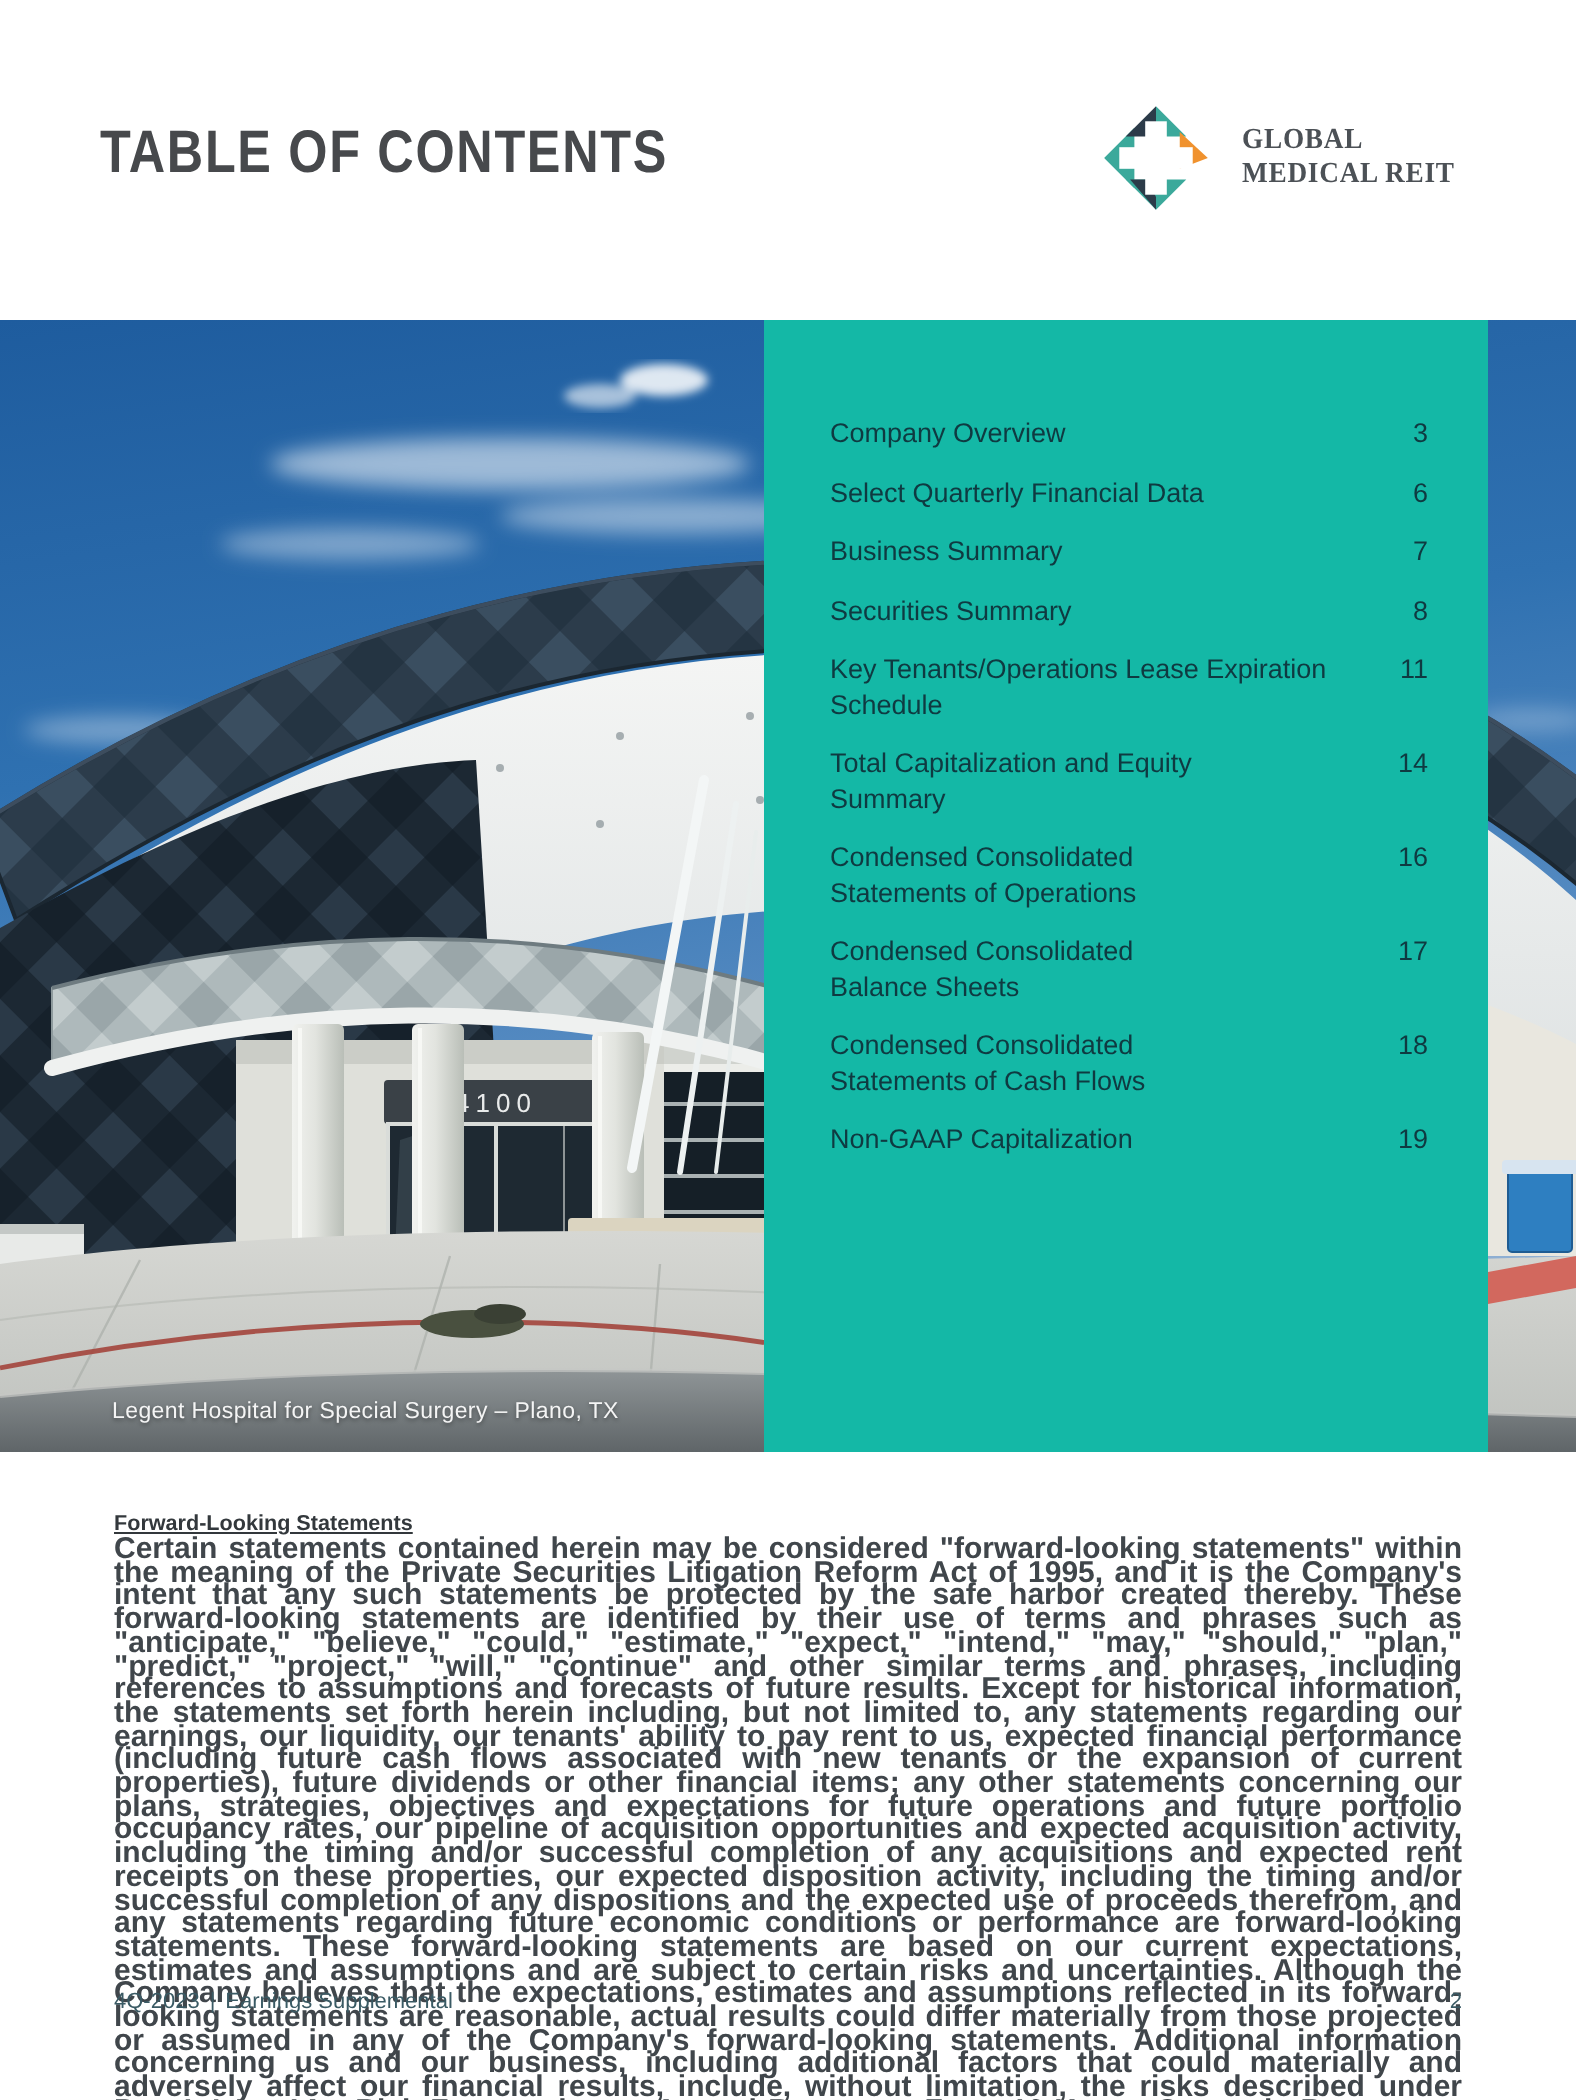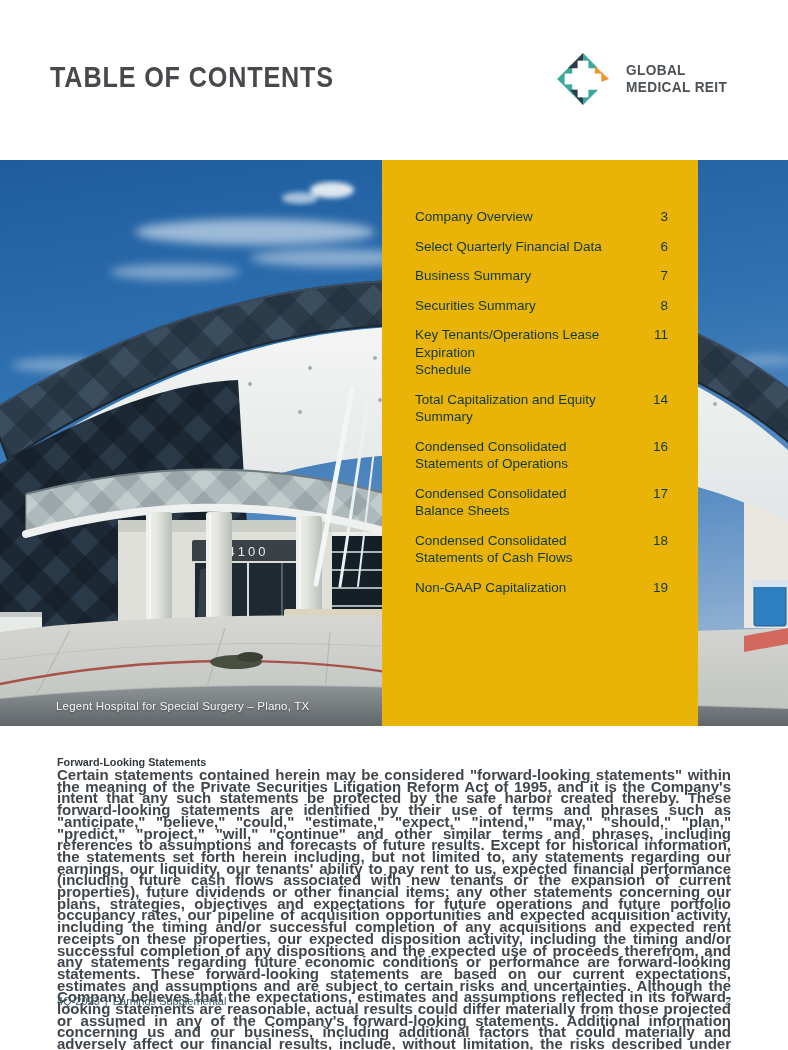--- a/index.html
+++ b/index.html
@@ -6,46 +6,46 @@
   body{font-family:"Liberation Sans","DejaVu Sans",sans-serif;}
   .page{position:relative;width:788px;height:1050px;background:#ffffff;overflow:hidden;}
 
   
   .doc-title{
     position:absolute;left:50px;top:60px;
     font-size:30px;line-height:34px;font-weight:800;color:#47494C;
     letter-spacing:1px;transform:scaleX(0.84);transform-origin:left center;
     white-space:nowrap;
   }
-  .logo{position:absolute;top:52px;right:54px;display:flex;align-items:center;gap:16px;}
+  .logo{position:absolute;top:52px;right:54px;display:flex;align-items:center;gap:16px;font-family:Liberation Serif, serif;}
   .logo-mark{width:54px;height:54px;flex:none;}
   .logo-text{font-size:14.5px;line-height:17px;font-weight:700;color:#4C5156;
     letter-spacing:0.4px;transform:scaleX(0.94);transform-origin:left center;white-space:nowrap;}
 
   
   .hero{position:absolute;left:0;top:160px;width:788px;height:566px;}
   .hero svg.photo{position:absolute;left:0;top:0;width:788px;height:566px;display:block;}
   .photo-caption{
     position:absolute;left:56px;bottom:14px;
     font-size:11.5px;color:rgba(255,255,255,0.93);
     text-shadow:0 1px 2px rgba(0,0,0,0.4);letter-spacing:0.2px;
   }
   .toc-panel{
-    position:absolute;left:382px;top:0;width:316px;height:566px;
-    background:#eab308;box-sizing:border-box;
+    position:absolute;left:382px;top:0;width:362px;height:566px;
+    background:#14b8a6;box-sizing:border-box;
     padding:48px 30px 0 33px;
   }
   .toc-row{display:flex;justify-content:space-between;align-items:flex-start;
     margin-bottom:12px;color:#0F3A41;font-size:13.5px;line-height:17.5px;cursor:pointer;}
   .toc-label{white-space:pre-line;max-width:272px;}
   .toc-page{flex:none;width:34px;text-align:right;}
 
   
   .disclaimer{position:absolute;left:57px;top:756px;width:674px;color:#40464B;}
-  .disclaimer-heading{font-size:10.8px;font-weight:700;color:#33383C;margin:0 0 1px 0;}
+  .disclaimer-heading{font-size:10.8px;font-weight:700;color:#33383C;margin:0 0 1px 0;text-decoration:underline;}
   .disclaimer-body{margin:0;font-size:15px;line-height:11.7px;text-align:justify;font-weight:bold;}
 
   
   .footer{position:absolute;left:57px;right:57px;top:995px;display:flex;
     justify-content:space-between;align-items:center;font-size:11px;color:#3A5A64;}
   .footer-left{display:flex;align-items:flex-start;gap:5px;}
 </style>
 </head>
 <body>
 

